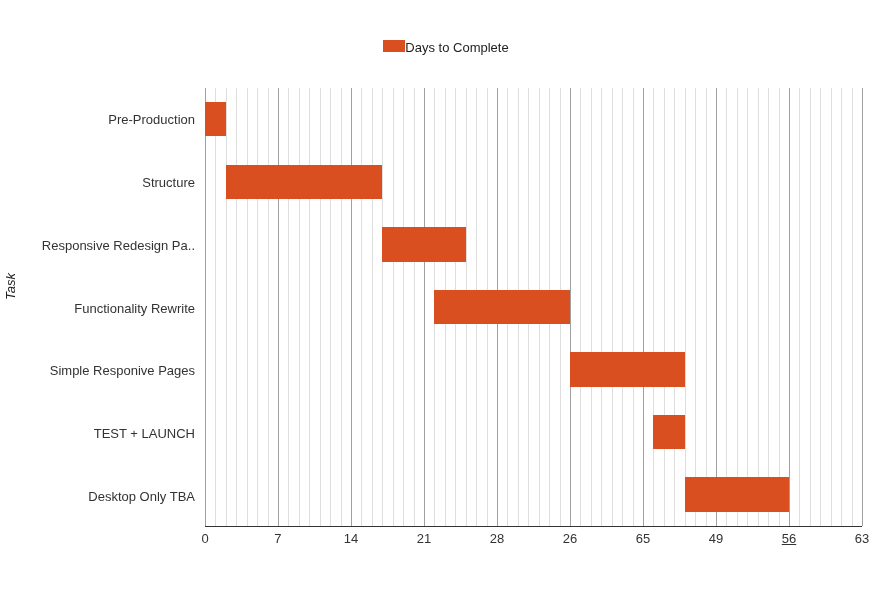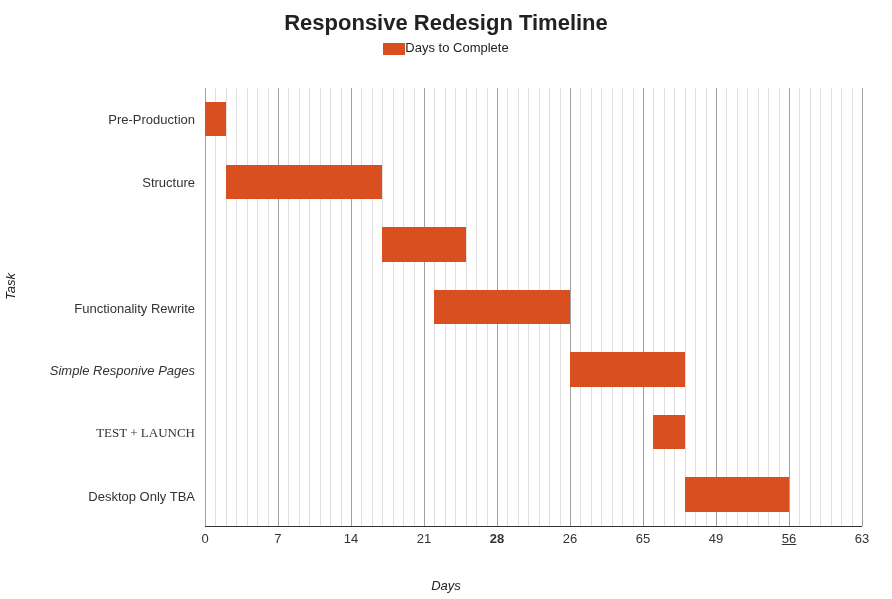--- a/index.html
+++ b/index.html
@@ -25,21 +25,21 @@
   }
   .legend {
     position: absolute;
     top: 40px;
     left: 0; right: 0;
     text-align: center;
     font-size: 13px;
   }
   .legend-inner {
     display: inline-flex;
-    align-items: flex-end;
+    align-items: flex-start;
     gap: 0;
   }
   .legend-swatch {
     width: 22px;
     height: 12px;
     background: #da4f1f;
     display: inline-block;
   }
   .ylab {
     position: absolute;
@@ -123,31 +123,29 @@
     color: #333;
     transform: translateY(-50%);
     white-space: nowrap;
   }
 </style>
 </head>
 <body>
 
 <div class="chart-wrap">
 
-  <div class="title">Responsive Redesign Timeline</div>
 
   <div class="legend">
     <span class="legend-inner">
       <span class="legend-swatch"></span>
       <span>Days to Complete</span>
     </span>
   </div>
 
   <div class="ylab">Task</div>
-  <div class="xlab">Days</div>
 
   <div class="plot">
     <div class="plot-inner">
       <div class="gridlines" id="gridlines">
           <div class="gridline major" style="left: 0%;"></div>
           <div class="gridline" style="left: 1.5873%;"></div>
           <div class="gridline" style="left: 3.1746%;"></div>
           <div class="gridline" style="left: 4.7619%;"></div>
           <div class="gridline" style="left: 6.34921%;"></div>
           <div class="gridline" style="left: 7.93651%;"></div>
@@ -234,29 +232,30 @@
           </div>
         </div>
     </div>
   </div>
 
   <div class="xticks" id="xticks">
       <div class="xtick" style="left: 0%;">0</div>
       <div class="xtick" style="left: 11.1111%;">7</div>
       <div class="xtick" style="left: 22.2222%;">14</div>
       <div class="xtick" style="left: 33.3333%;">21</div>
-      <div class="xtick" style="left: 44.4444%; font-weight: bold;">28</div>
+      <div class="xtick" style="left: 44.4444%;">28</div>
       <div class="xtick" style="left: 55.5556%;">26</div>
       <div class="xtick" style="left: 66.6667%;">65</div>
       <div class="xtick" style="left: 77.7778%;">49</div>
       <div class="xtick" style="left: 88.8889%; text-decoration: underline;">56</div>
       <div class="xtick" style="left: 100%;">63</div>
     </div>
   <div class="ylabels" id="ylabels">
       <div class="ylabel" style="top: 7.14286%;">Pre-Production</div>
       <div class="ylabel" style="top: 21.4286%;">Structure</div>
+      <div class="ylabel" style="top: 35.7143%;">Responsive Redesign Pa..</div>
       <div class="ylabel" style="top: 50%;">Functionality Rewrite</div>
-      <div class="ylabel" style="top: 64.2857%; font-style: italic;">Simple Responive Pages</div>
-      <div class="ylabel" style="top: 78.5714%; font-family: Liberation Serif, serif;">TEST + LAUNCH</div>
+      <div class="ylabel" style="top: 64.2857%;">Simple Responive Pages</div>
+      <div class="ylabel" style="top: 78.5714%;">TEST + LAUNCH</div>
       <div class="ylabel" style="top: 92.8571%;">Desktop Only TBA</div>
     </div>
 
 </div>
 
 </body></html>

